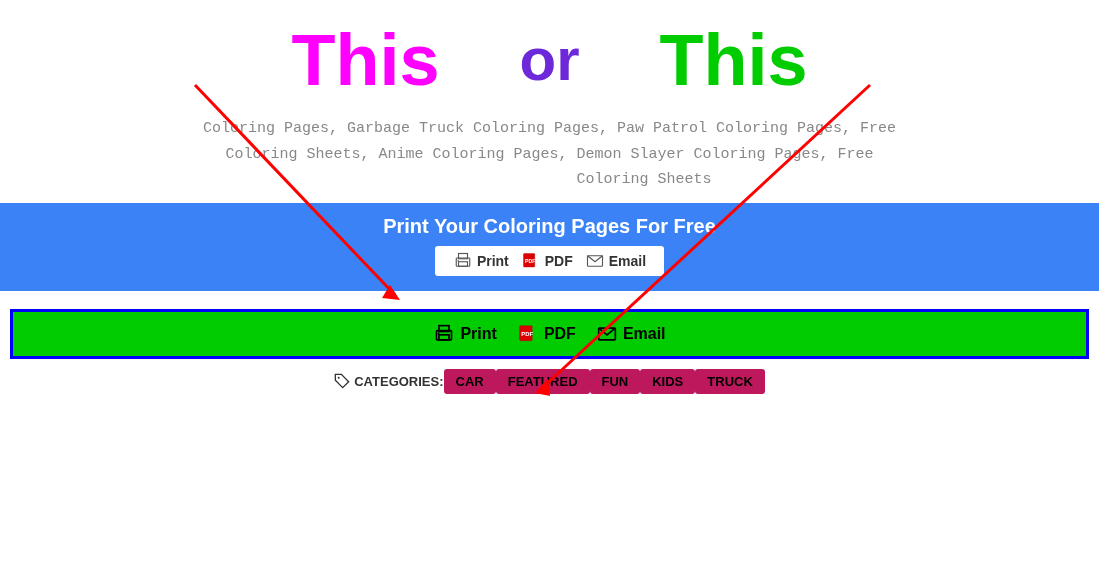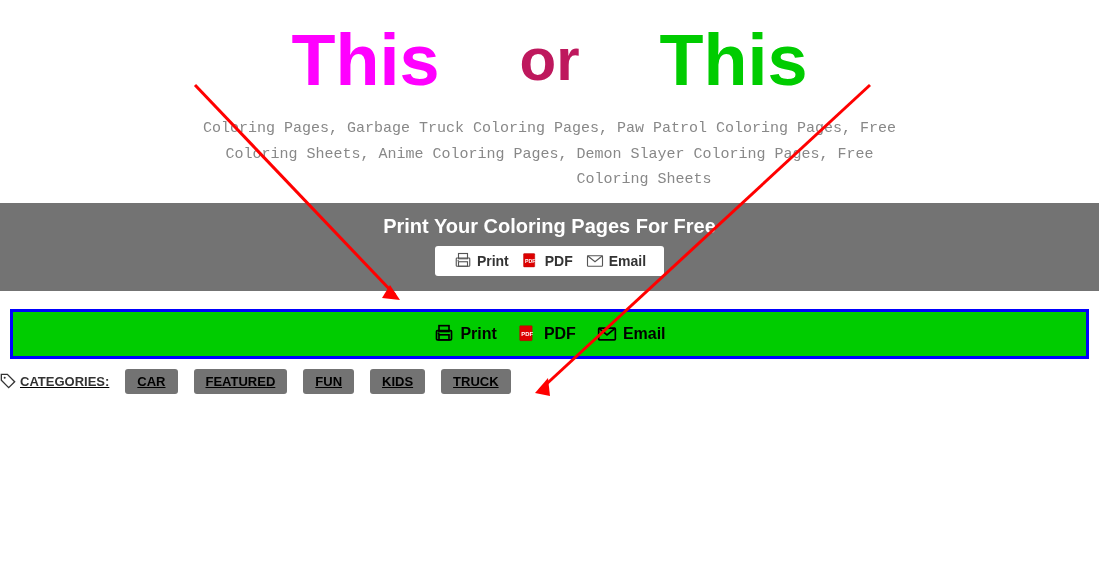--- a/index.html
+++ b/index.html
@@ -27,41 +27,41 @@
       font-size: 72px;
       font-weight: bold;
       line-height: 1;
     }
 
     .this-left {
       color: #ff00ff;
     }
 
     .or-text {
-      color: #be185d;
+      color: #6d28d9;
       font-size: 60px;
     }
 
     .this-right {
       color: #00cc00;
     }
 
     
     .content-text {
       text-align: center;
       font-family: 'Courier New', monospace;
       font-size: 15px;
       color: #888;
       padding: 15px 60px 10px;
       line-height: 1.7;
     }
 
     
     .pink-banner {
-      background: #737373;
+      background: #3b82f6;
       padding: 12px 20px 15px;
       text-align: center;
       margin-bottom: 0;
     }
 
     .pink-banner-title {
       color: #fff;
       font-size: 20px;
       font-weight: bold;
       margin-bottom: 8px;
@@ -118,38 +118,37 @@
       font-size: 16px;
       font-weight: bold;
       color: #000;
       cursor: pointer;
     }
 
     
     .categories-bar {
       display: flex;
       align-items: center;
-      justify-content: flex-start;
-      gap: 16px;
+      justify-content: center;
+      gap: 0;
       padding: 10px 0 0;
       flex-wrap: wrap;
-      text-decoration: underline;
     }
 
     .categories-label {
       font-weight: bold;
       font-size: 13px;
       color: #333;
       display: flex;
       align-items: center;
       gap: 4px;
     }
 
     .category-tag {
-      background: #737373;
+      background: #be185d;
       color: #000;
       font-weight: bold;
       font-size: 13px;
       padding: 5px 12px;
       border-radius: 3px;
       cursor: pointer;
       text-transform: uppercase;
     }
 
     

